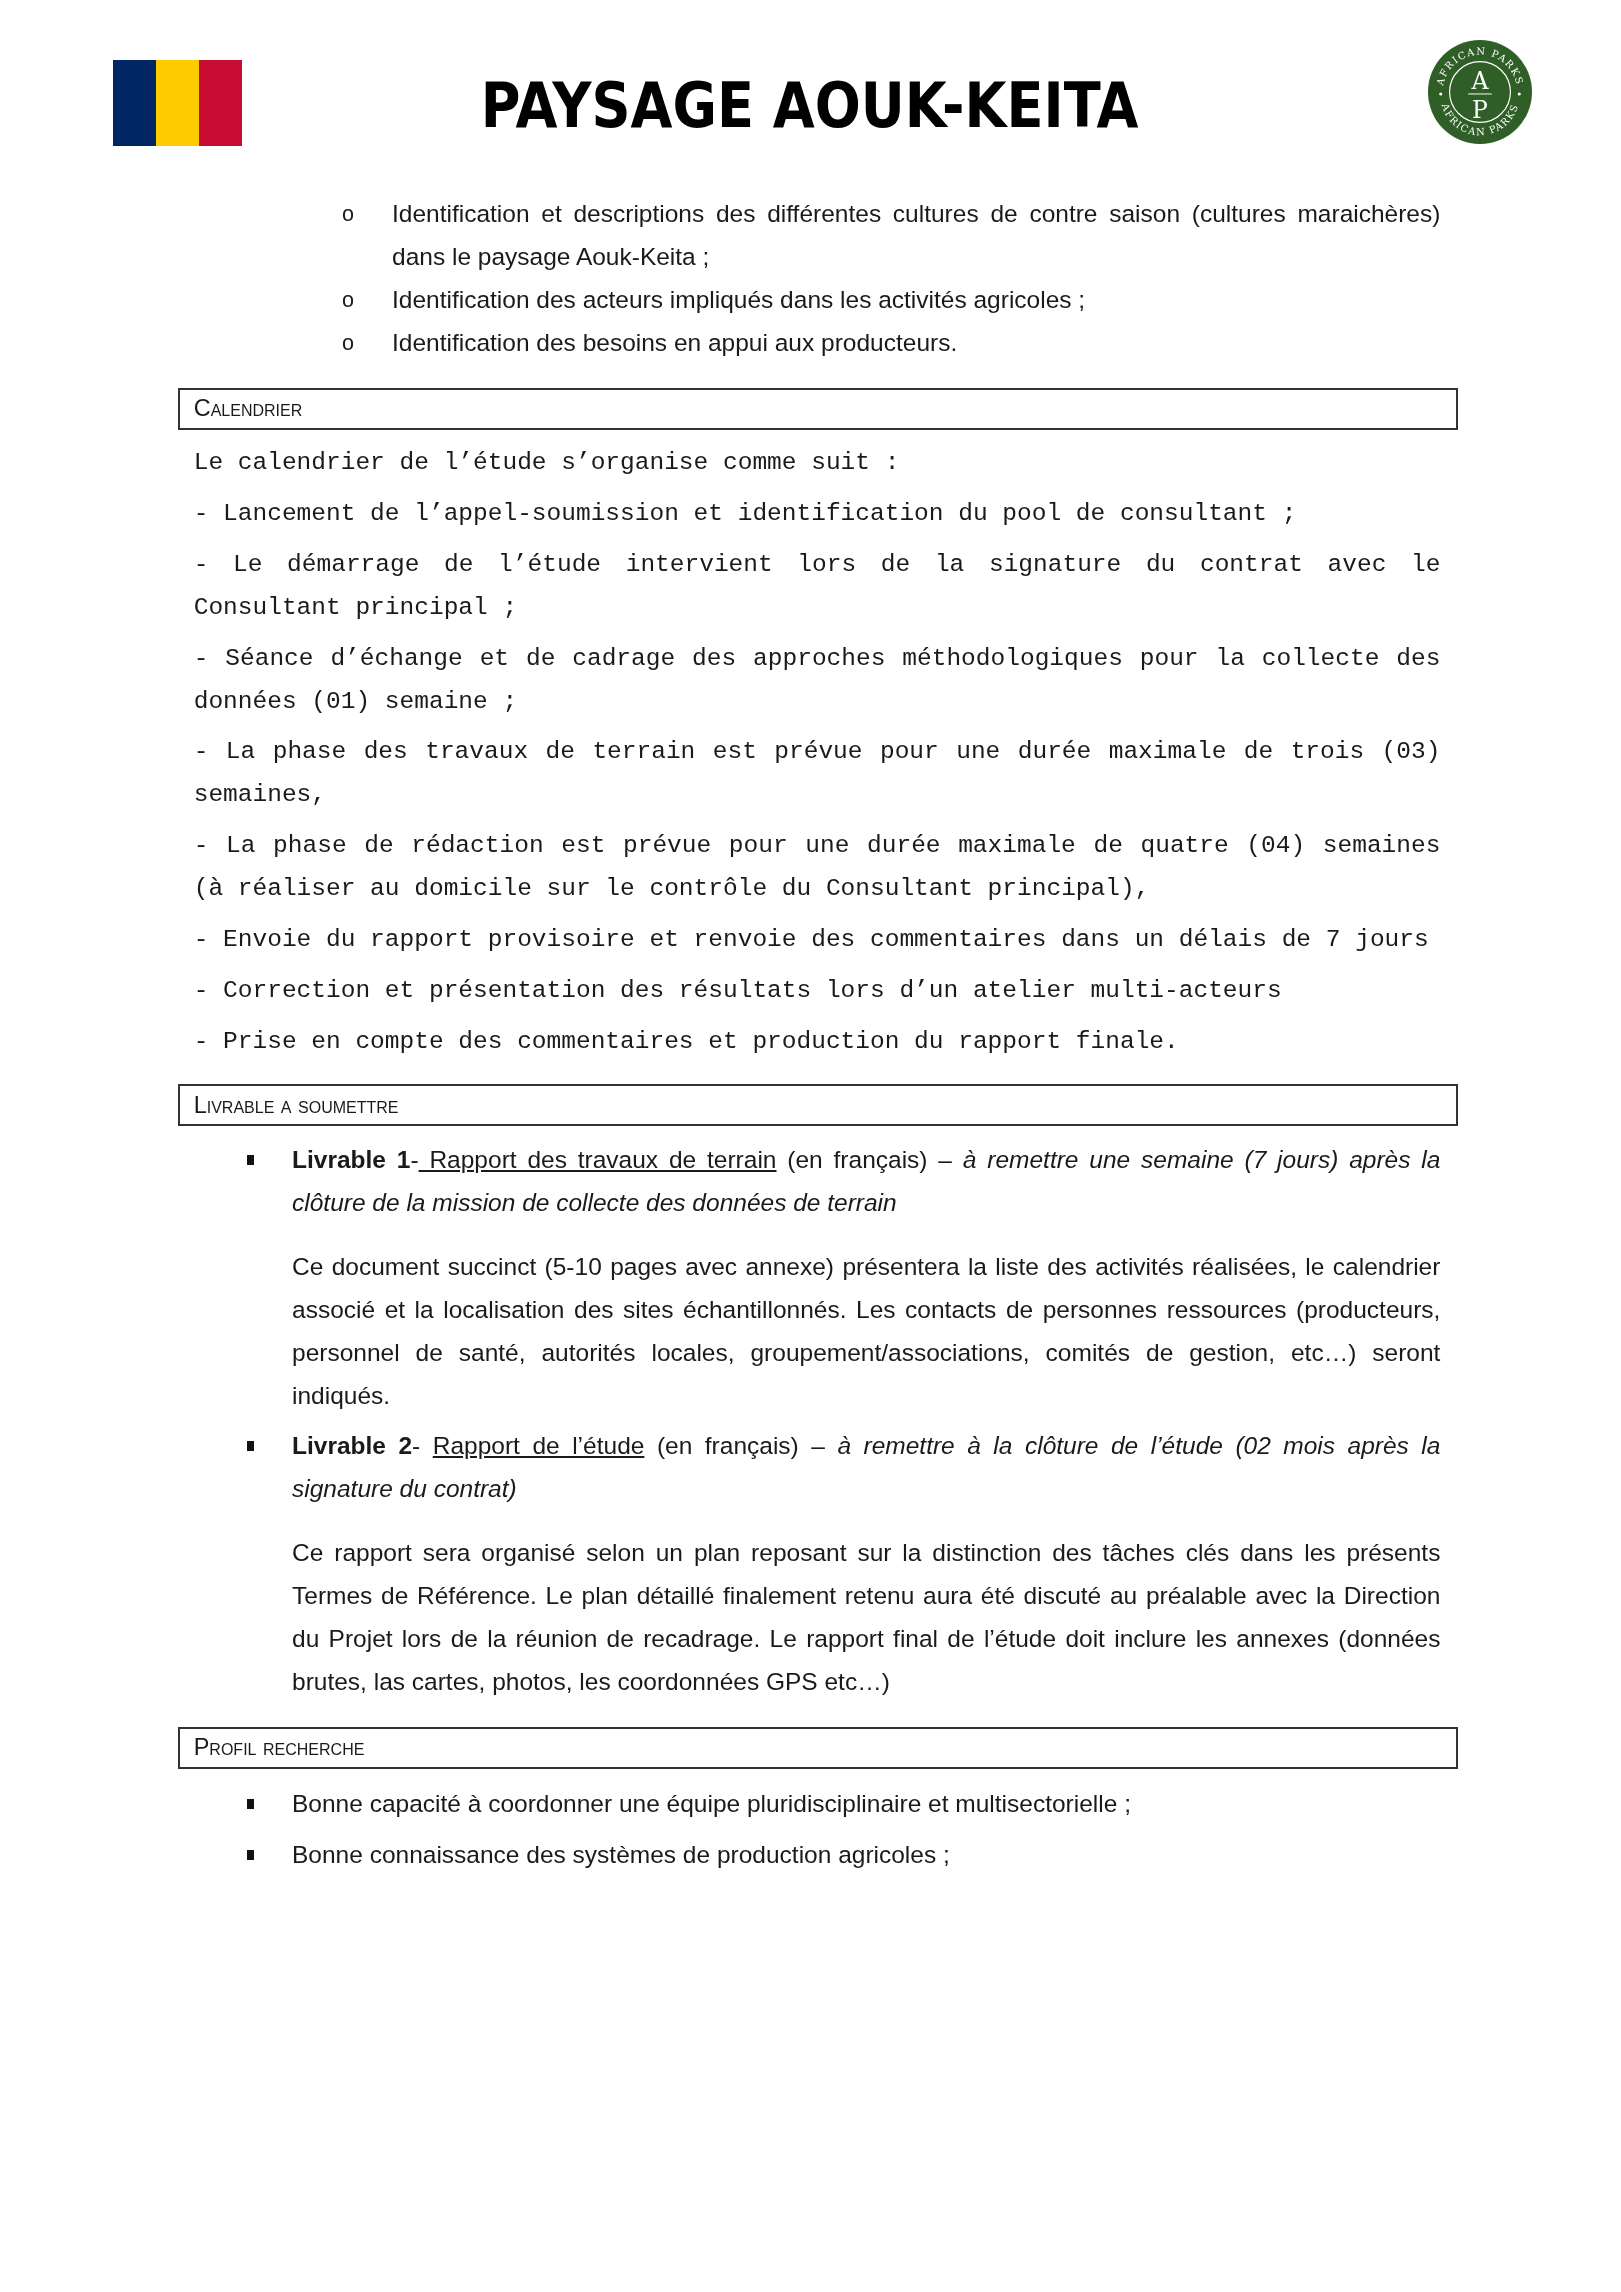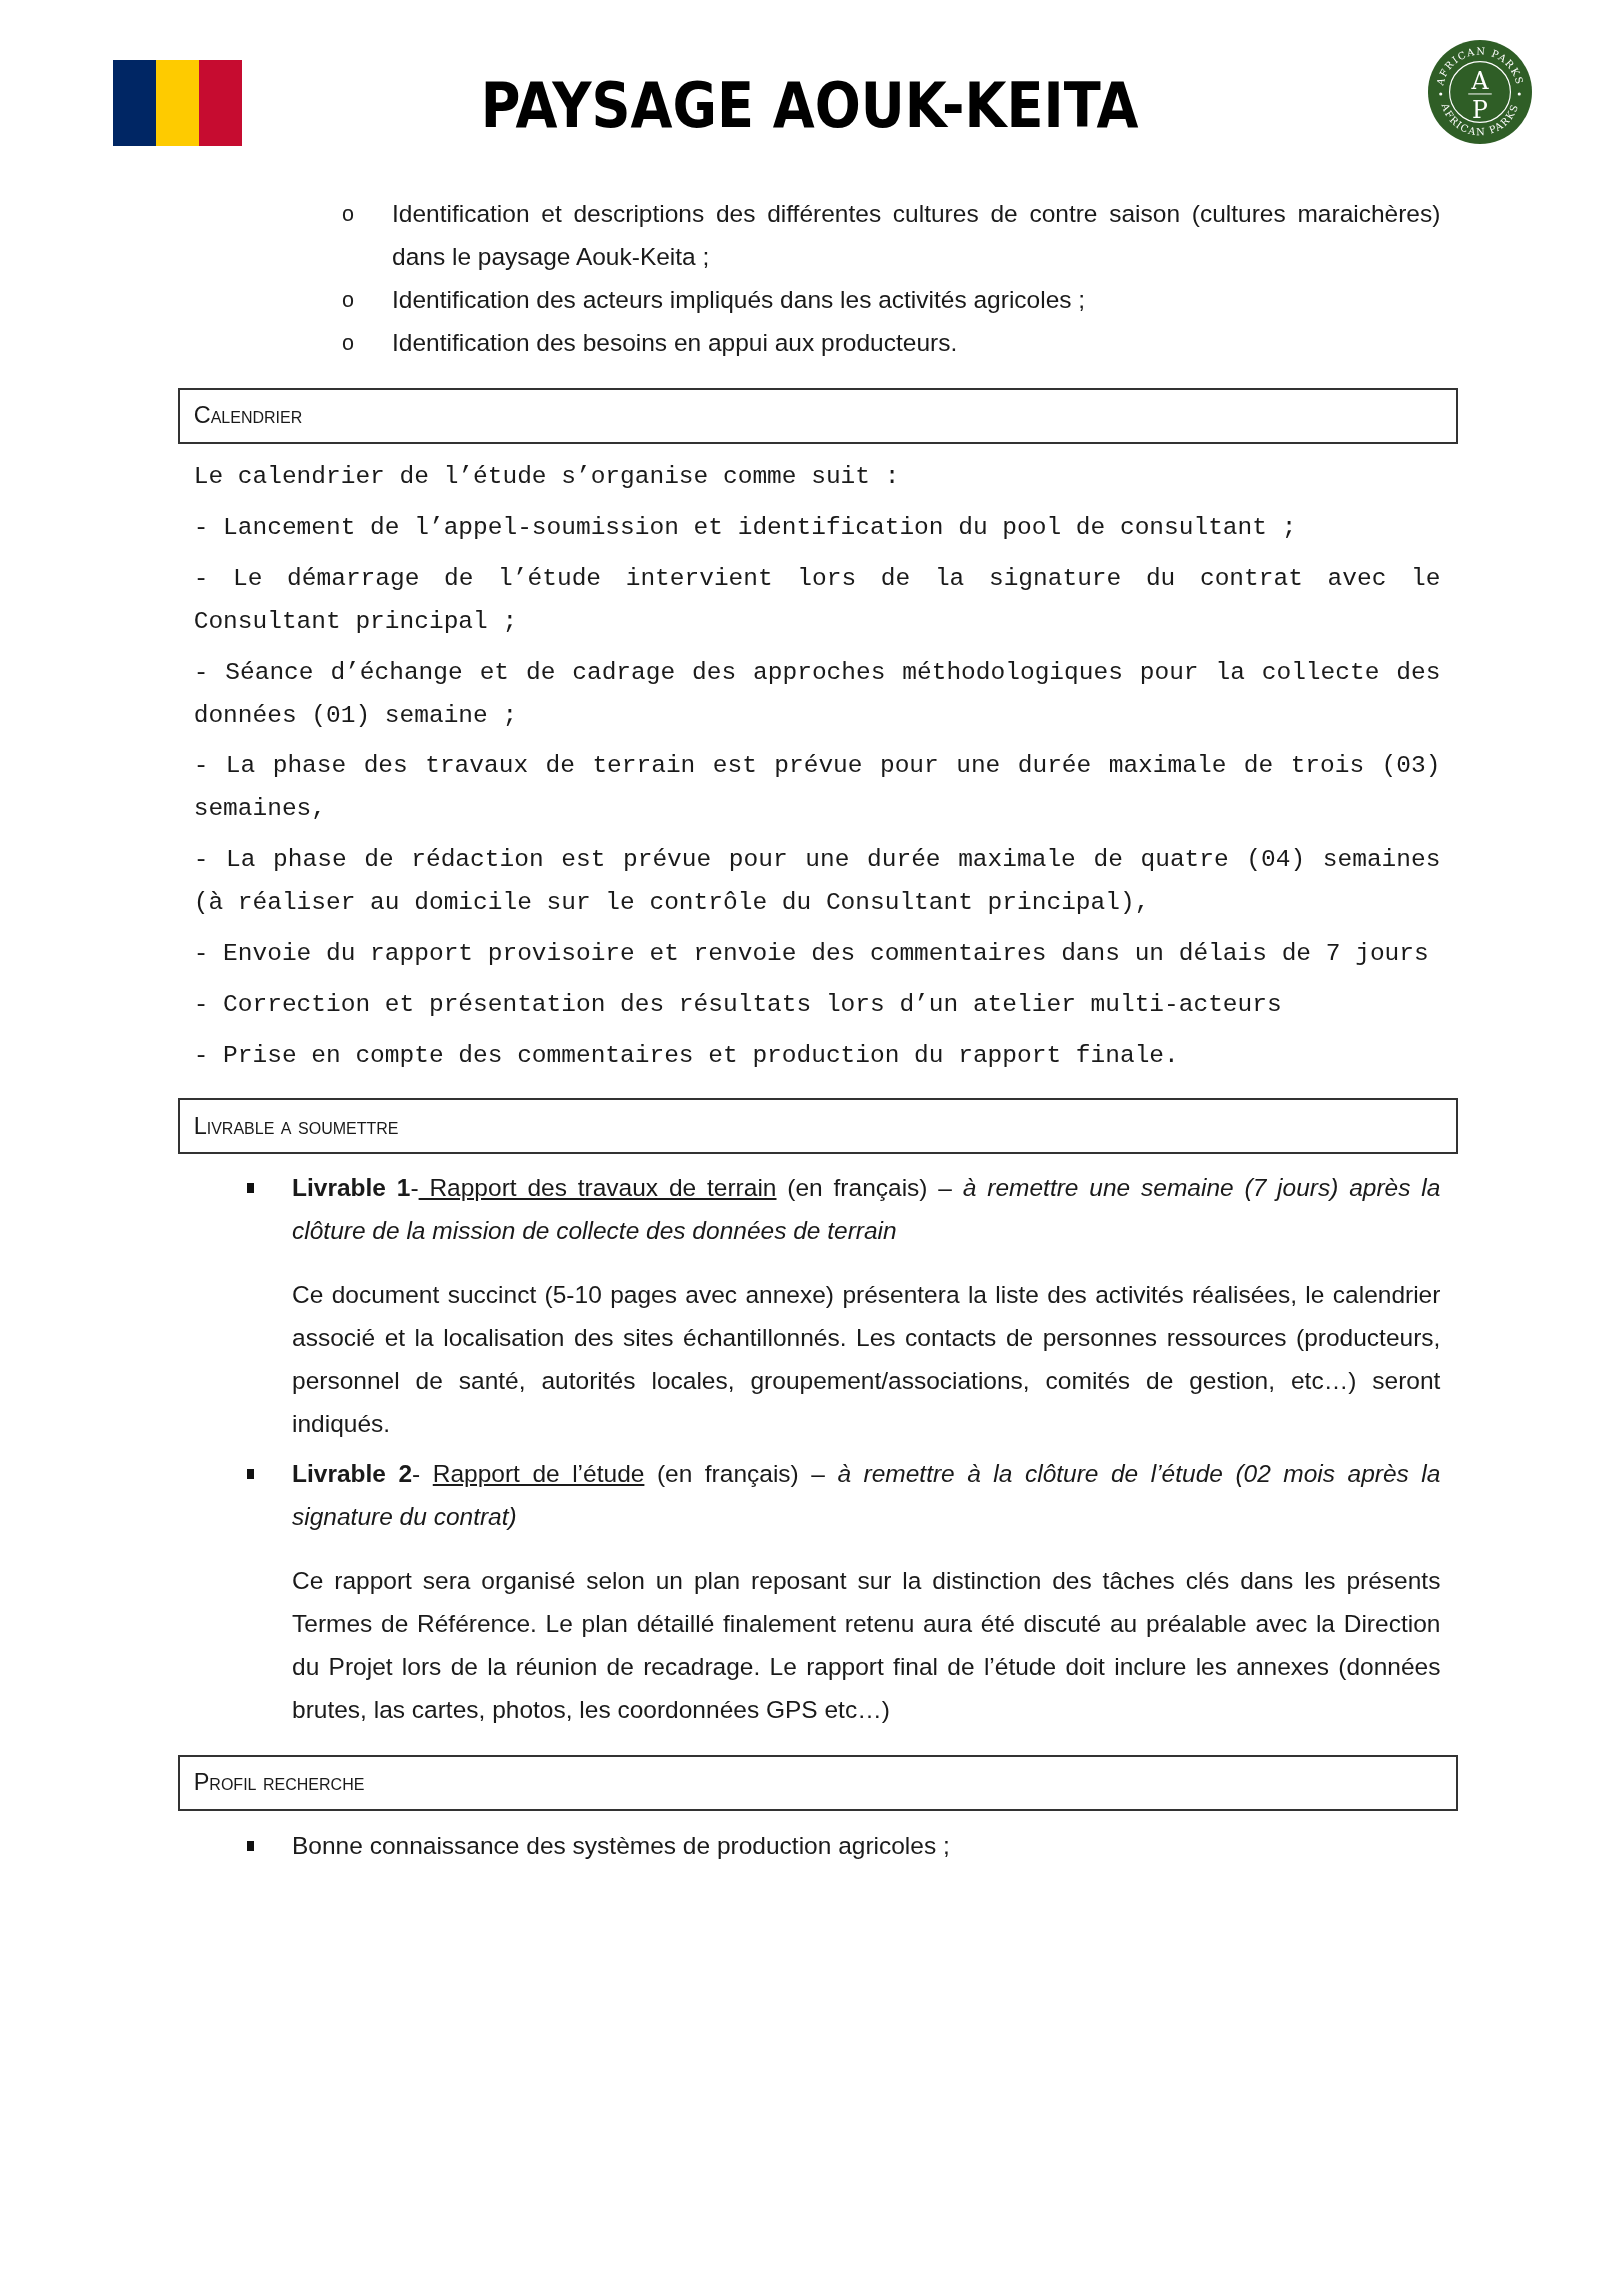--- a/index.html
+++ b/index.html
@@ -23,21 +23,21 @@
   .content {
     position: absolute; left: 178px; width: 1280px; top: 192px;
     font-size: 24.5px; line-height: 43px;
   }
   .sub-list { margin: 0; padding: 0; list-style: none; }
   .sub-list li { position: relative; padding-left: 214px; padding-right: 17.6px; text-align: justify; }
   .sub-list li .mk {
     position: absolute; left: 164px; top: 0; font-size: 21.6px;
   }
   .section-box {
-    border: 2px solid #333; height: 56px; box-sizing: border-box;
+    border: 2px solid #333; height: 42px; box-sizing: border-box;
     padding-left: 13.7px; display: flex; align-items: center;
     font-variant: small-caps; font-size: 23.5px; letter-spacing: 0px;
   }
   .para { margin: 0; padding-left: 15.7px; padding-right: 17.6px; text-align: justify; font-family: Liberation Mono, monospace; }
   .cal-list p { margin: 0 0 7.8px 0; }
   .bul-list { margin: 0; padding: 0; list-style: none; }
   .bul-list > li { position: relative; padding-left: 114px; padding-right: 17.6px; text-align: justify; }
   .bul-list > li .sq {
     position: absolute; left: 69px; top: 16.7px; width: 6.9px; height: 9.8px; background: #111;
   }
@@ -113,16 +113,17 @@
       <span class="sq"></span>
       <span class="b">Livrable 2</span><span>- </span><span class="u">Rapport de l’étude</span><span> (en français) – </span><span class="i">à remettre à la clôture de l’étude (02 mois après la signature du contrat)</span>
       <p class="desc">Ce rapport sera organisé selon un plan reposant sur la distinction des tâches clés dans les présents Termes de Référence. Le plan détaillé finalement retenu aura été discuté au préalable avec la Direction du Projet lors de la réunion de recadrage. Le rapport final de l’étude doit inclure les annexes (données brutes, las cartes, photos, les coordonnées GPS etc…)</p>
     </li>
   </ul>
 
   <div class="section-box">
     <span>Profil recherche</span>
   </div>
   <ul class="bul-list" style="margin-top:13.7px;">
+    <li style="margin-bottom:7.8px;"><span class="sq"></span><span>Bonne capacité à coordonner une équipe pluridisciplinaire et multisectorielle ;</span></li>
     <li style="margin-bottom:7.8px;"><span class="sq"></span><span>Bonne connaissance des systèmes de production agricoles ;</span></li>
   </ul>
 </div>
 
 
 </body></html>

